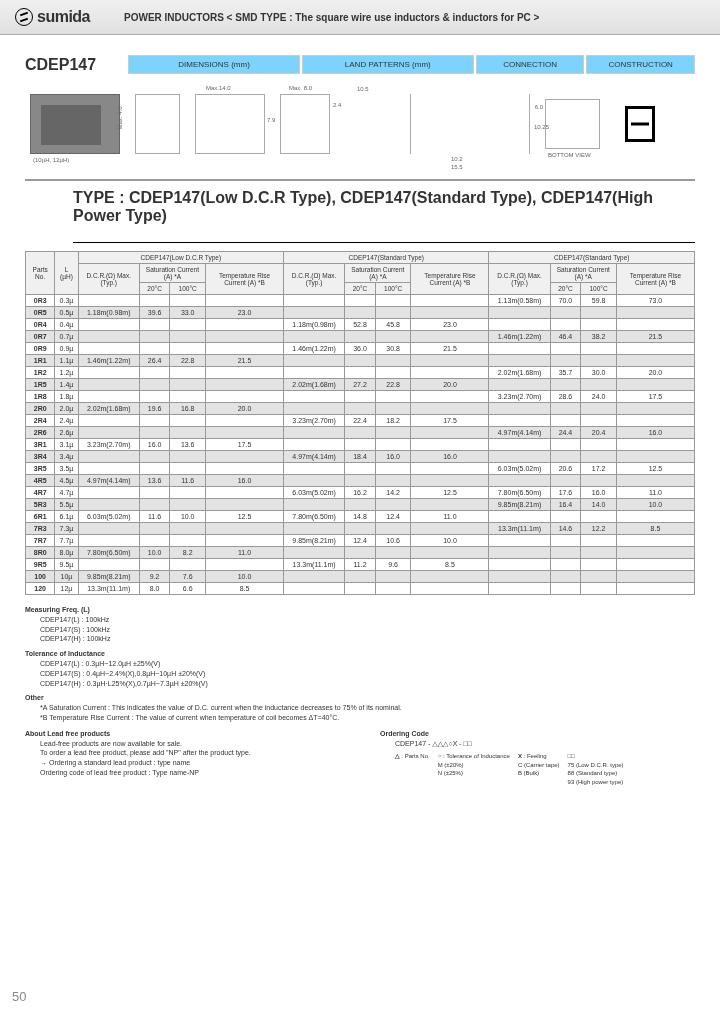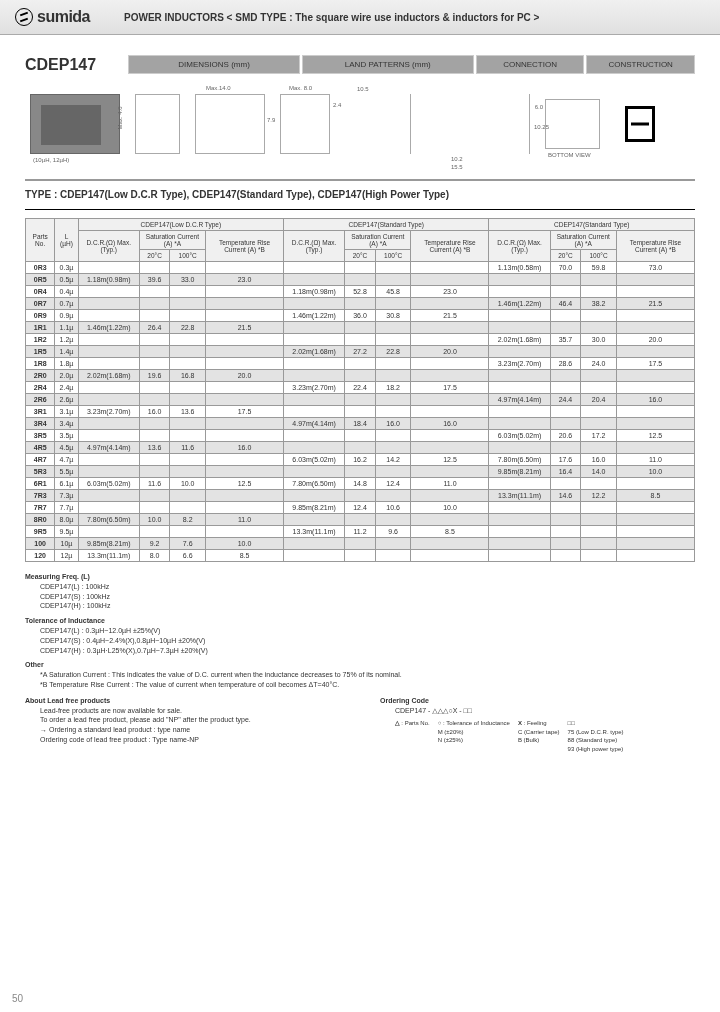--- a/index.html
+++ b/index.html
@@ -8,44 +8,44 @@
     .logo-wrap { display: flex; align-items: center; gap: 4px; }
     .logo-icon { width: 18px; height: 18px; border: 1.5px solid #000; border-radius: 50%; position: relative; }
     .logo-icon::before { content: ""; position: absolute; width: 8px; height: 2px; background: #000; top: 4px; left: 4px; transform: rotate(-20deg); }
     .logo-icon::after { content: ""; position: absolute; width: 8px; height: 2px; background: #000; bottom: 4px; left: 4px; transform: rotate(-20deg); }
     .logo-text { font-family: Arial, sans-serif; font-size: 16px; font-weight: bold; letter-spacing: -0.5px; }
     .header-title { margin-left: 34px; font-weight: bold; font-size: 10px; }
     .content { padding: 20px 25px; }
     .part-row { display: flex; align-items: center; gap: 30px; margin-bottom: 10px; }
     .part-title { font-size: 16px; font-weight: bold; }
     .section-heads { display: flex; flex: 1; }
-    .sh { flex: 1; background: #a3a3a3; padding: 4px 6px; font-size: 8px; text-align: center; border: 1px solid #ccc; margin-left: 2px; }
+    .sh { flex: 1; background: #7dd3fc; padding: 4px 6px; font-size: 8px; text-align: center; border: 1px solid #ccc; margin-left: 2px; }
     .sh.small { flex: 0.6; }
     .drawings { display: flex; align-items: center; gap: 15px; height: 80px; margin-bottom: 15px; padding-left: 5px; }
     .photo { width: 90px; height: 60px; background: #888; border: 1px solid #666; position: relative; }
     .photo::after { content: ""; position: absolute; top: 10px; left: 10px; width: 60px; height: 40px; background: #666; }
     .dim-box { width: 70px; height: 60px; border: 1px solid #aaa; position: relative; }
     .lp-box { width: 120px; height: 60px; border-left: 1px solid #aaa; border-right: 1px solid #aaa; position: relative; }
     .conn-box { width: 55px; height: 50px; border: 1px solid #aaa; position: relative; }
     .cons-box { width: 30px; height: 36px; border: 3px solid #000; position: relative; margin-left: 10px; }
     .cons-box::before { content:""; position:absolute; top:50%; left:3px; right:3px; height:3px; background:#000; transform:translateY(-50%);}
     .hr-thick { border: none; border-top: 2px solid #999; margin: 12px 0 8px; }
-    .type-title { font-size: 10px; font-weight: bold; margin-bottom: 8px; border-bottom: 1px solid #000; padding-bottom: 9px; }
+    .type-title { font-size: 16px; font-weight: bold; margin-bottom: 8px; border-bottom: 1px solid #000; padding-bottom: 17px; margin-left: 48px; }
     table { border-collapse: collapse; width: 100%; font-size: 7px; }
     th, td { border: 1px solid #999; padding: 2px 3px; text-align: center; background: #fff; }
     th { background: #f0f0f0; font-weight: normal; font-size: 6.5px; }
     tr.shade td { background: #e3e3e3; }
     td.pn { font-weight: bold; }
     .notes { margin-top: 10px; font-size: 7px; line-height: 1.4; }
     .notes .nt { margin-bottom: 5px; }
     .notes .nl { font-weight: bold; }
     .notes .sub { padding-left: 15px; }
     .cols2 { display: flex; gap: 40px; margin-top: 6px; }
     .col { flex: 1; }
-    .pgnum { position: absolute; bottom: 8px; left: 12px; font-size: 10px; color: #888; }
+    .pgnum { position: absolute; bottom: 8px; left: 12px; font-size: 13px; color: #888; }
     .draw-label { position:absolute; font-size:6px; color:#666; }
   </style>
 </head>
 <body>
 
 <div class="header-band">
   <div class="logo-wrap">
     <span class="logo-icon"></span>
     <span class="logo-text">sumida</span>
   </div>

